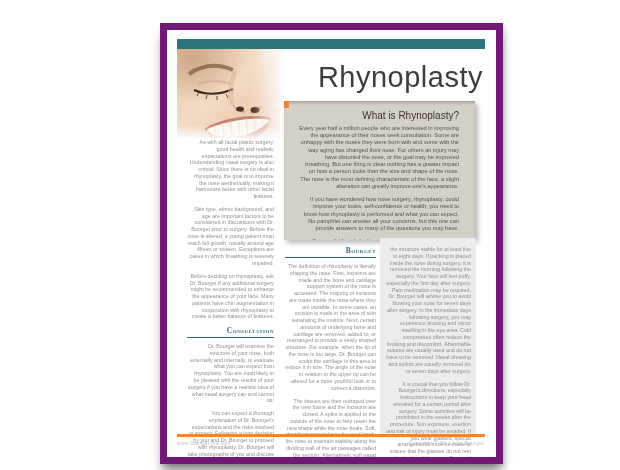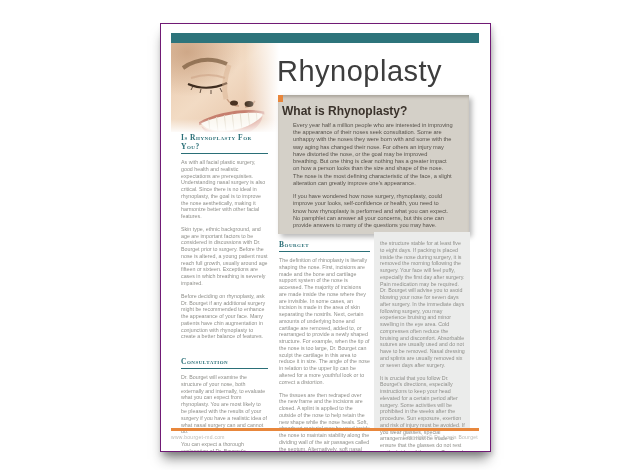--- a/index.html
+++ b/index.html
@@ -1,48 +1,48 @@
 <!DOCTYPE html>
 <html><head>
 <meta charset="utf-8">
 <style>
   html,body{margin:0;padding:0;background:#ffffff;width:620px;height:470px;
     font-family:"Liberation Sans",sans-serif;-webkit-font-smoothing:antialiased;}
   .stage{position:relative;width:620px;height:470px;background:#ffffff;overflow:hidden;}
 
   .page{position:absolute;left:160px;top:23px;width:329px;height:427px;background:#ffffff;
-    border:1px solid #701a75;
+    border:7px solid #701a75;
     box-shadow:2px 3px 5px rgba(0,0,0,0.16), 0 10px 11px -3px rgba(40,40,40,0.5);
-    overflow:hidden;}
+    overflow:hidden;text-align:right;}
 
   .tealbar{position:absolute;left:10px;top:9px;width:308px;height:10px;background:#2d747b;}
 
   .photo{position:absolute;left:10px;top:19px;width:108px;height:89px;}
   .photo svg{display:block;width:100%;height:100%;}
 
   .page-title{position:absolute;left:116px;top:31px;width:200px;
     font-size:29px;font-weight:400;letter-spacing:0.5px;color:#3d3d3d;white-space:nowrap;}
 
   .intro-box{position:absolute;left:117px;top:71px;width:191px;height:139px;background:#d4d0c8;
     box-shadow:3px 3px 5px rgba(0,0,0,0.28), inset 0 3px 3px -1px rgba(90,80,70,0.35);
     overflow:hidden;}
   .intro-accent{position:absolute;left:0;top:0;width:5px;height:7px;background:#e8863b;}
-  .intro-box h2{margin:9px 16px 4px 4px;font-size:12px;font-weight:bold;color:#3a322b;}
+  .intro-box h2{margin:9px 16px 4px 4px;font-size:10px;font-weight:normal;color:#3a322b;}
   .intro-box p{margin:0 16px 6px 15px;font-size:5.7px;line-height:1.27;color:#57524b;}
 
   .col{position:absolute;}
   .sidebar-col{left:20px;top:109px;width:87px;}
   .main-left{left:118px;top:216px;width:91px;}
   .right-panel{position:absolute;left:213px;top:208px;width:96px;height:197px;background:#ebeceb;}
   .main-right{left:219px;top:216px;width:85px;}
 
   .sec-heading{font-family:"Liberation Serif",serif;font-variant:small-caps;font-weight:bold;
     font-size:7.5px;letter-spacing:0.5px;color:#2a6f77;
     border-bottom:1px solid #2a6f77;padding-bottom:2px;margin:0 0 5px 0;}
-  .sec-heading.mt{margin-top:17px;}
+  .sec-heading.mt{margin-top:6px;}
   .col p{margin:0 0 6px 0;font-size:5.3px;line-height:1.28;color:#8f8f8a;}
 
   .orangebar{position:absolute;left:10px;top:404px;width:308px;height:3px;background:#e8873c;}
   .footer-url{position:absolute;left:10px;top:410px;font-size:5px;letter-spacing:0.3px;color:#b9b9b4;}
   .footer-copy{position:absolute;right:12px;top:410px;font-size:5px;letter-spacing:0.3px;color:#b9b9b4;}
 </style>
 </head>
 <body>
 
 <div class="stage">
@@ -97,21 +97,20 @@
 
     <div class="intro-box">
       <div class="intro-accent"></div>
       <h2>What is Rhynoplasty?</h2>
       <p>Every year half a million people who are interested in improving the appearance of their noses seek consultation. Some are unhappy with the noses they were born with and some with the way aging has changed their nose. For others an injury may have distorted the nose, or the goal may be improved breathing. But one thing is clear nothing has a greater impact on how a person looks than the size and shape of the nose. The nose is the most defining characteristic of the face, a slight alteration can greatly improve one's appearance.</p>
       <p>If you have wondered how nose surgery, rhynoplasty, could improve your looks, self-confidence or health, you need to know how rhynoplasty is performed and what you can expect. No pamphlet can answer all your concerns, but this one can provide answers to many of the questions you may have.</p>
       <p>Successful facial plastic surgery is a result of good rapport between patient and Dr. Bourget. Trust based on realistic expectations and exacting medical expertise develops in the consulting stages before surgery. Dr. Bourget can answer specific questions about your specific needs.</p>
     </div>
 
     <div class="col sidebar-col">
-      <div class="sec-heading">Is Rhynoplasty For You?</div>
       <p>As with all facial plastic surgery, good health and realistic expectations are prerequisites. Understanding nasal surgery is also critical. Since there is no ideal in rhynoplasty, the goal is to improve the nose aesthetically, making it harmonize better with other facial features.</p>
       <p>Skin type, ethnic background, and age are important factors to be considered in discussions with Dr. Bourget prior to surgery. Before the nose is altered, a young patient must reach full growth, usually around age fifteen or sixteen. Exceptions are cases in which breathing is severely impaired.</p>
       <p>Before deciding on rhynoplasty, ask Dr. Bourget if any additional surgery might be recommended to enhance the appearance of your face. Many patients have chin augmentation in conjunction with rhynoplasty to create a better balance of features.</p>
       <div class="sec-heading mt">Consultation</div>
       <p>Dr. Bourget will examine the structure of your nose, both externally and internally, to evaluate what you can expect from rhynoplasty. You are most likely to be pleased with the results of your surgery if you have a realistic idea of what nasal surgery can and cannot do.</p>
       <p>You can expect a thorough explanation of Dr. Bourget's expectations and the risks involved in surgery. Following a joint decision by you and Dr. Bourget to proceed with rhynoplasty, Dr. Bourget will take photographs of you and discuss the options available. Dr. Bourget will explain how the nasal structures, including bone and cartilage, can be sculpted to reshape the nose and indicate how reshaping the chin could enhance the desired results.</p>
 
     </div>
 
     <div class="col main-left">

